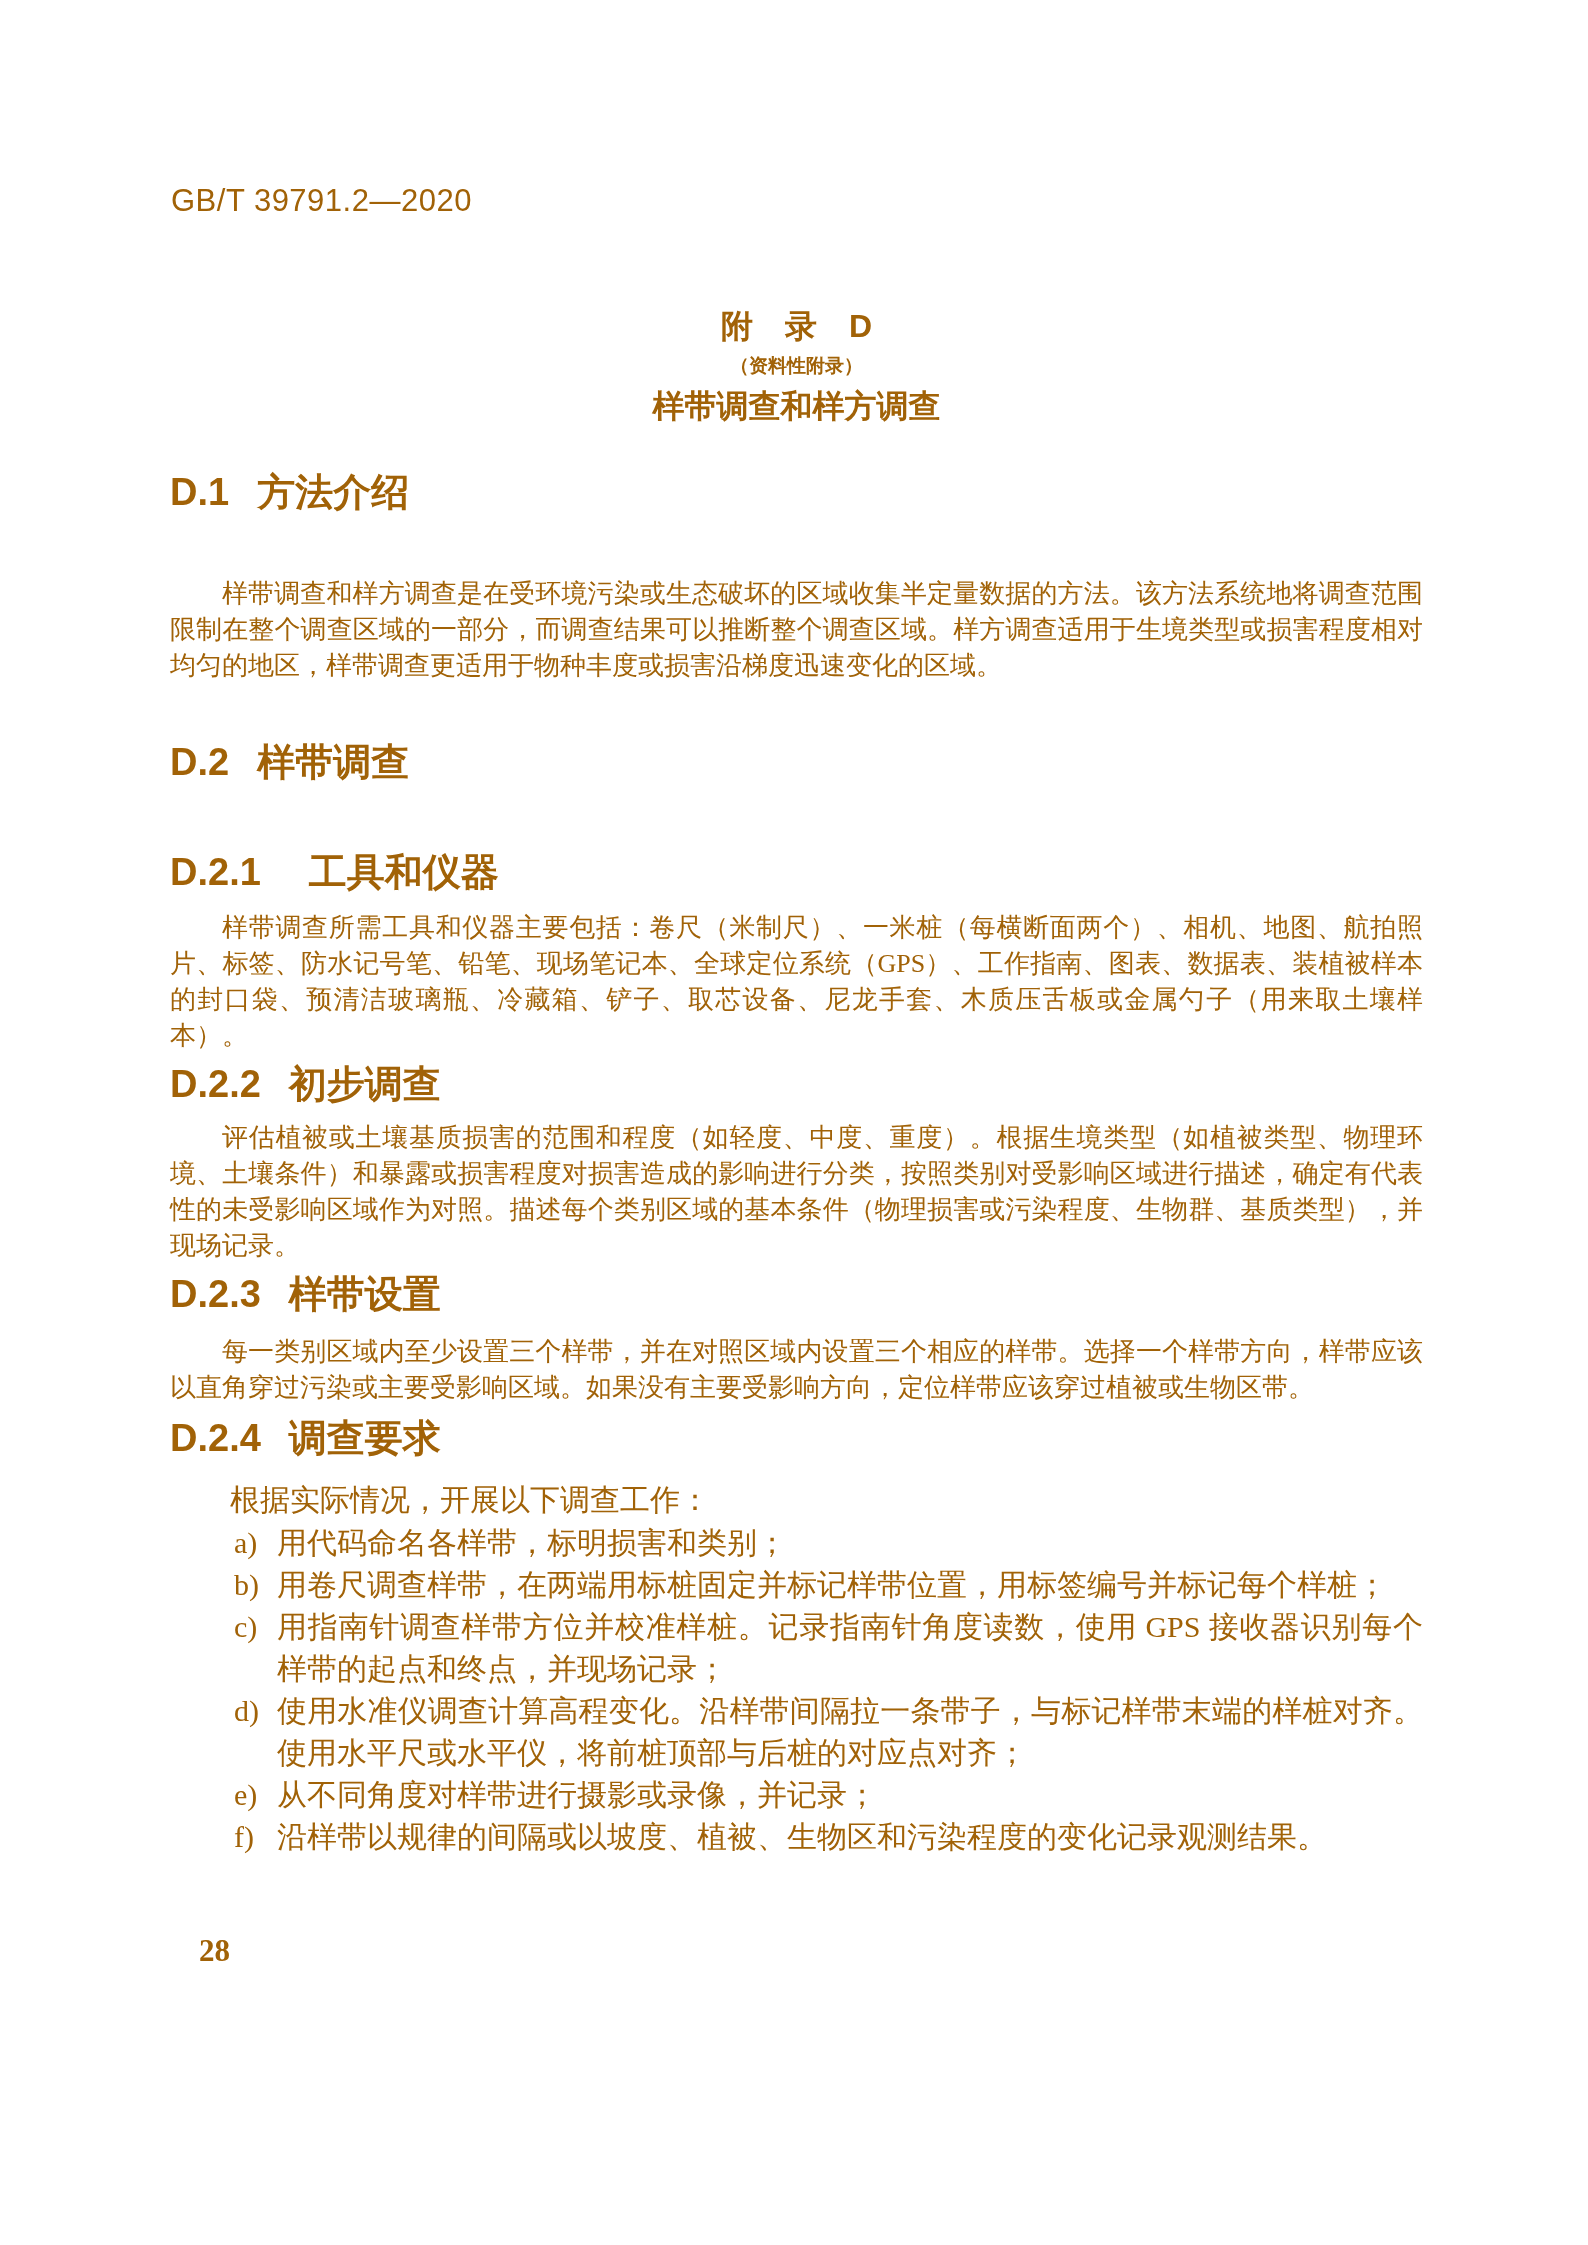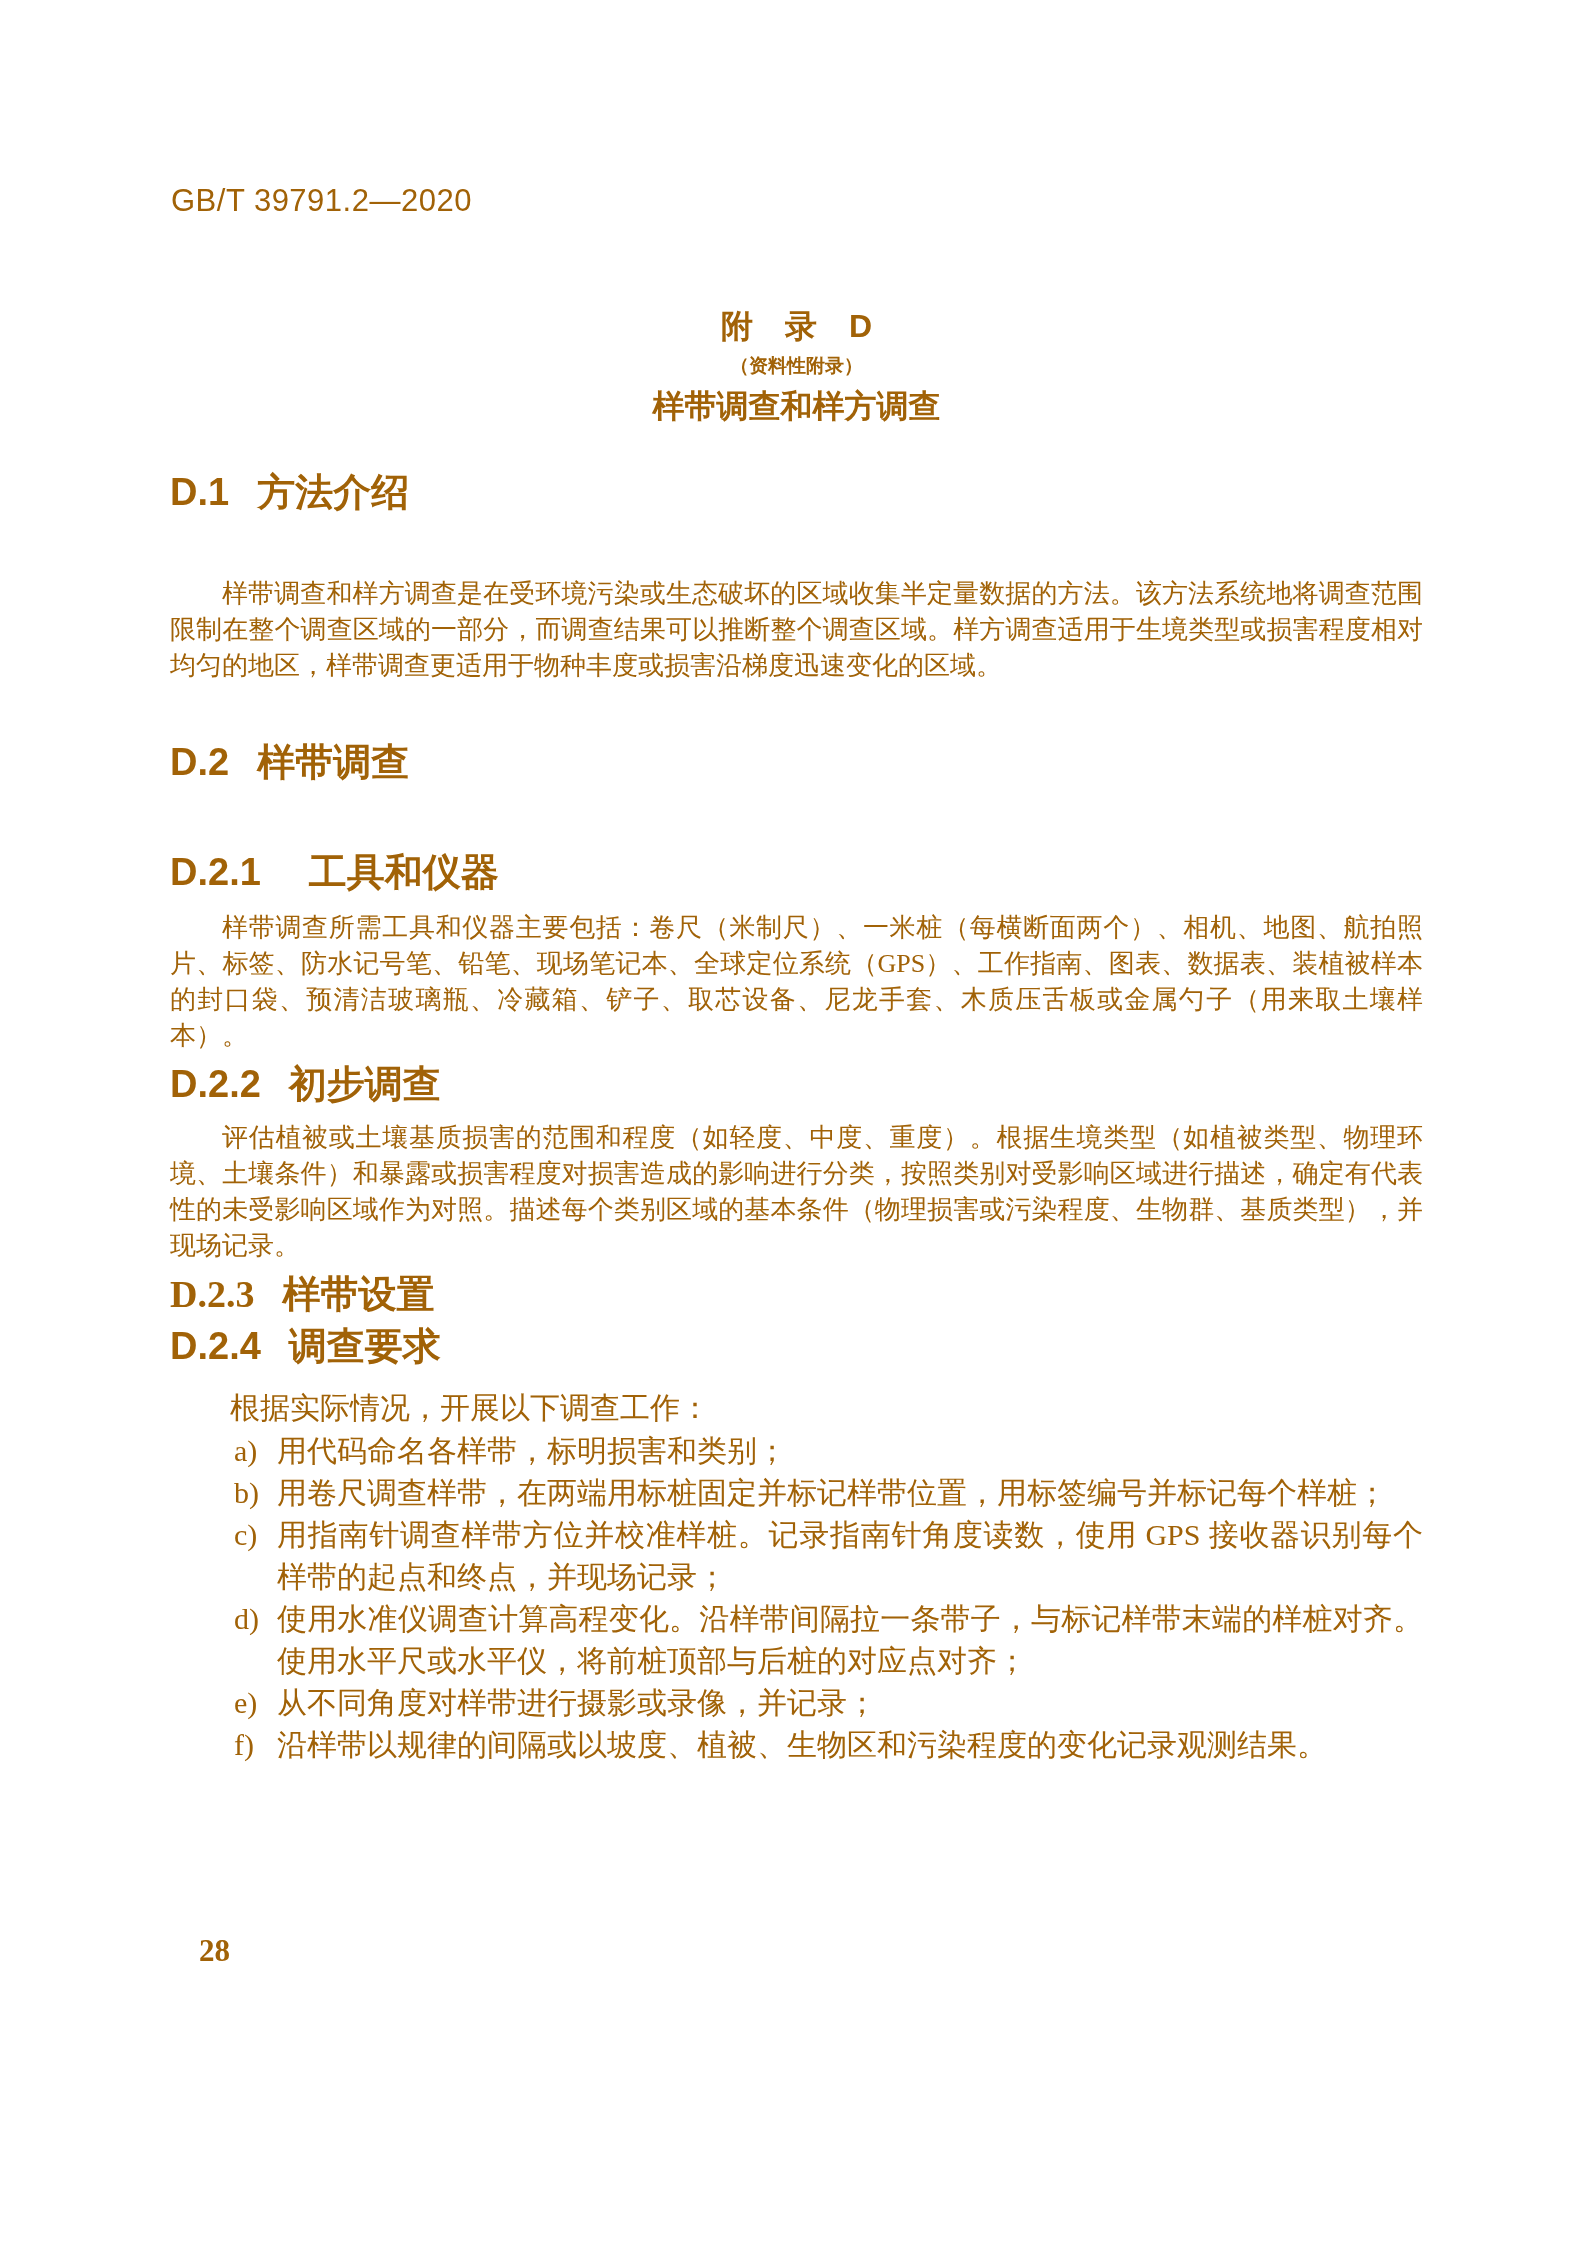--- a/index.html
+++ b/index.html
@@ -43,21 +43,21 @@
   .intro-line {
     font-size:30px; line-height:44px; text-indent:2em;
   }
   .h-d1  { margin-top:46px; }
   .p-d1  { margin-top:64px; }
   .h-d2  { margin-top:58px; }
   .h-d21 { margin-top:70px;gap:20px; }
   .p-d21 { margin-top:18px; }
   .h-d22 { margin-top:10px; }
   .p-d22 { margin-top:16px; }
-  .h-d23 { margin-top:10px;font-family:Liberation Serif, serif; }
+  .h-d23 { margin-top:10px; }
   .p-d23 { margin-top:20px; }
   .h-d24 { margin-top:12px; }
   .intro-line { margin-top:20px; }
   .req-list { margin-left:64px; }
   .req-item { display:flex; font-size:30px; line-height:42px; }
   .req-item .label { flex:none; width:43px; }
   .req-item .text  { flex:1; text-align:justify; }
   .page-num {
     position:absolute; left:199px; top:1931px;
     font-size:31px; line-height:40px;font-weight:bold;
@@ -96,20 +96,21 @@
     <div class="heading h-d22">
       <span class="num">D.2.2</span>
       <span class="ttl">初步调查</span>
     </div>
     <div class="para p-d22">评估植被或土壤基质损害的范围和程度（如轻度、中度、重度）。根据生境类型（如植被类型、物理环境、土壤条件）和暴露或损害程度对损害造成的影响进行分类，按照类别对受影响区域进行描述，确定有代表性的未受影响区域作为对照。描述每个类别区域的基本条件（物理损害或污染程度、生物群、基质类型），并现场记录。</div>
 
     <div class="heading h-d23">
       <span class="num">D.2.3</span>
       <span class="ttl">样带设置</span>
     </div>
+    <div class="para p-d23">每一类别区域内至少设置三个样带，并在对照区域内设置三个相应的样带。选择一个样带方向，样带应该以直角穿过污染或主要受影响区域。如果没有主要受影响方向，定位样带应该穿过植被或生物区带。</div>
 
     <div class="heading h-d24">
       <span class="num">D.2.4</span>
       <span class="ttl">调查要求</span>
     </div>
     <div class="intro-line">根据实际情况，开展以下调查工作：</div>
 
     <div class="req-list">
       <div class="req-item">
         <span class="label">a)</span>

